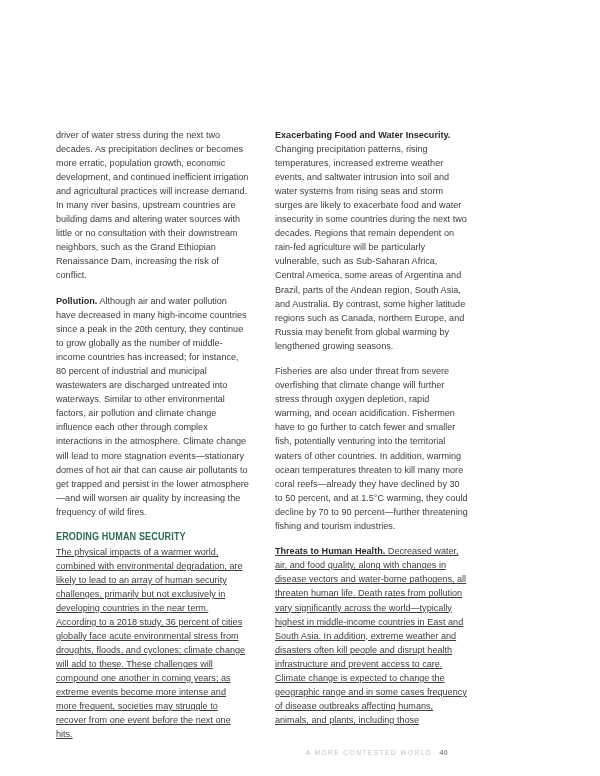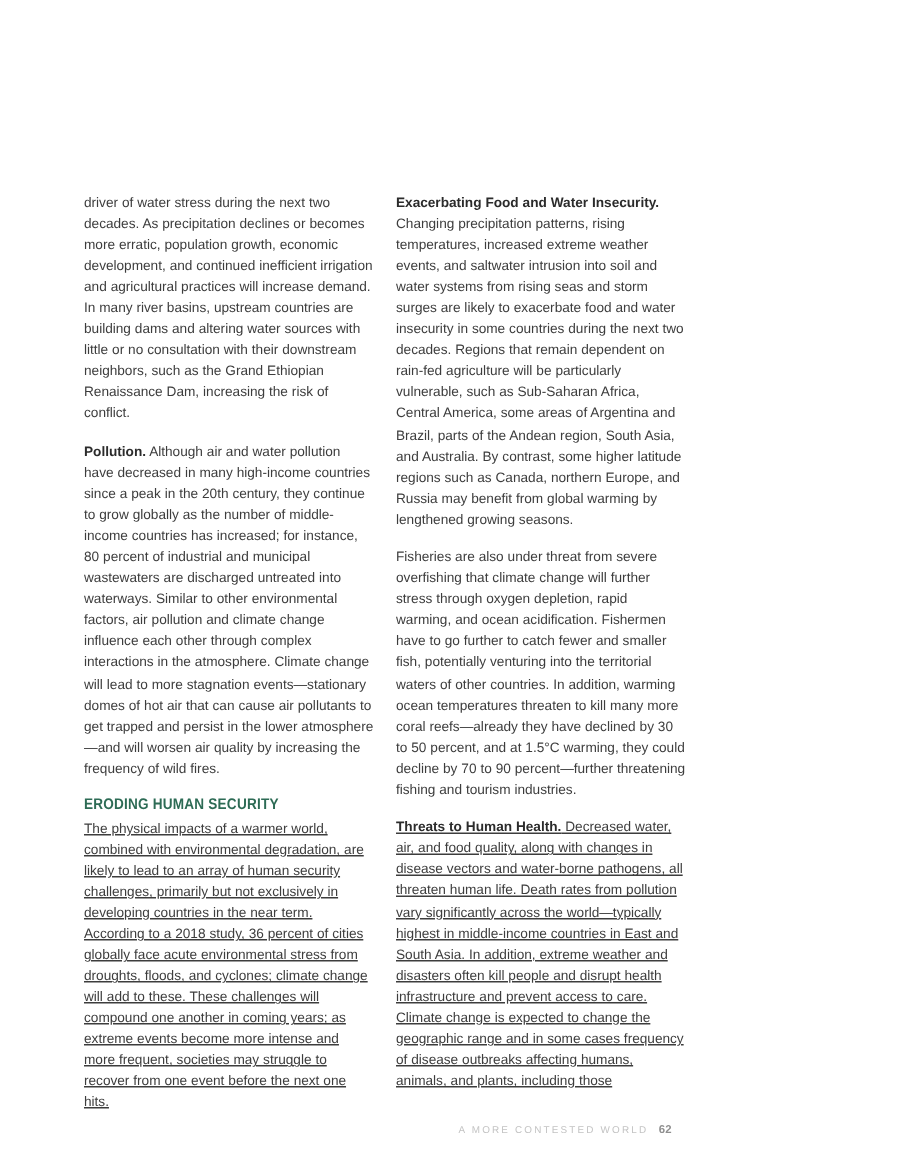--- a/index.html
+++ b/index.html
@@ -26,21 +26,21 @@
     top: 128px;
     width: 488px;
     display: flex;
     flex-direction: row;
     gap: 0px;
   }
   .col {
     width: 193px;
   }
   .col-left { margin-right: 0px; }
-  .col-right { margin-left: 9px; }
+  .col-right { margin-left: 20px; }
   .spacer-col { width: 6px; }
 
   p.para {
     margin: 0 0 11.5px 0;
     font-size: 9.1px;
     line-height: 14.05px;
     color: #3d3d3d;
     text-align: left;
     font-family: "Liberation Sans", sans-serif;
     letter-spacing: -0.01px;
@@ -117,16 +117,16 @@
       <p class="para"><span>Fisheries are also under threat from severe overfishing that climate change will further stress through oxygen depletion, rapid warming, and ocean acidification. Fishermen have to go further to catch fewer and smaller fish, potentially venturing into the territorial waters of other countries. In addition, warming ocean temperatures threaten to kill many more coral reefs—already they have declined by 30 to 50 percent, and at 1.5°C warming, they could decline by 70 to 90 percent—further threatening fishing and tourism industries.</span></p>
 
       <p class="para last"><span class="lead">Threats to Human Health.</span><span> Decreased water, air, and food quality, along with changes in disease vectors and water-borne pathogens, all threaten human life. Death rates from pollution vary significantly across the world—typically highest in middle-income countries in East and South Asia. In addition, extreme weather and disasters often kill people and disrupt health infrastructure and prevent access to care. Climate change is expected to change the geographic range and in some cases frequency of disease outbreaks affecting humans, animals, and plants, including those</span></p>
 
     </div>
 
   </div>
 
   <div class="footer">
     <span class="footer-title">A MORE CONTESTED WORLD</span>
-    <span class="footer-page">62</span>
+    <span class="footer-page">40</span>
   </div>
 
 </div>
 
 </body></html>

